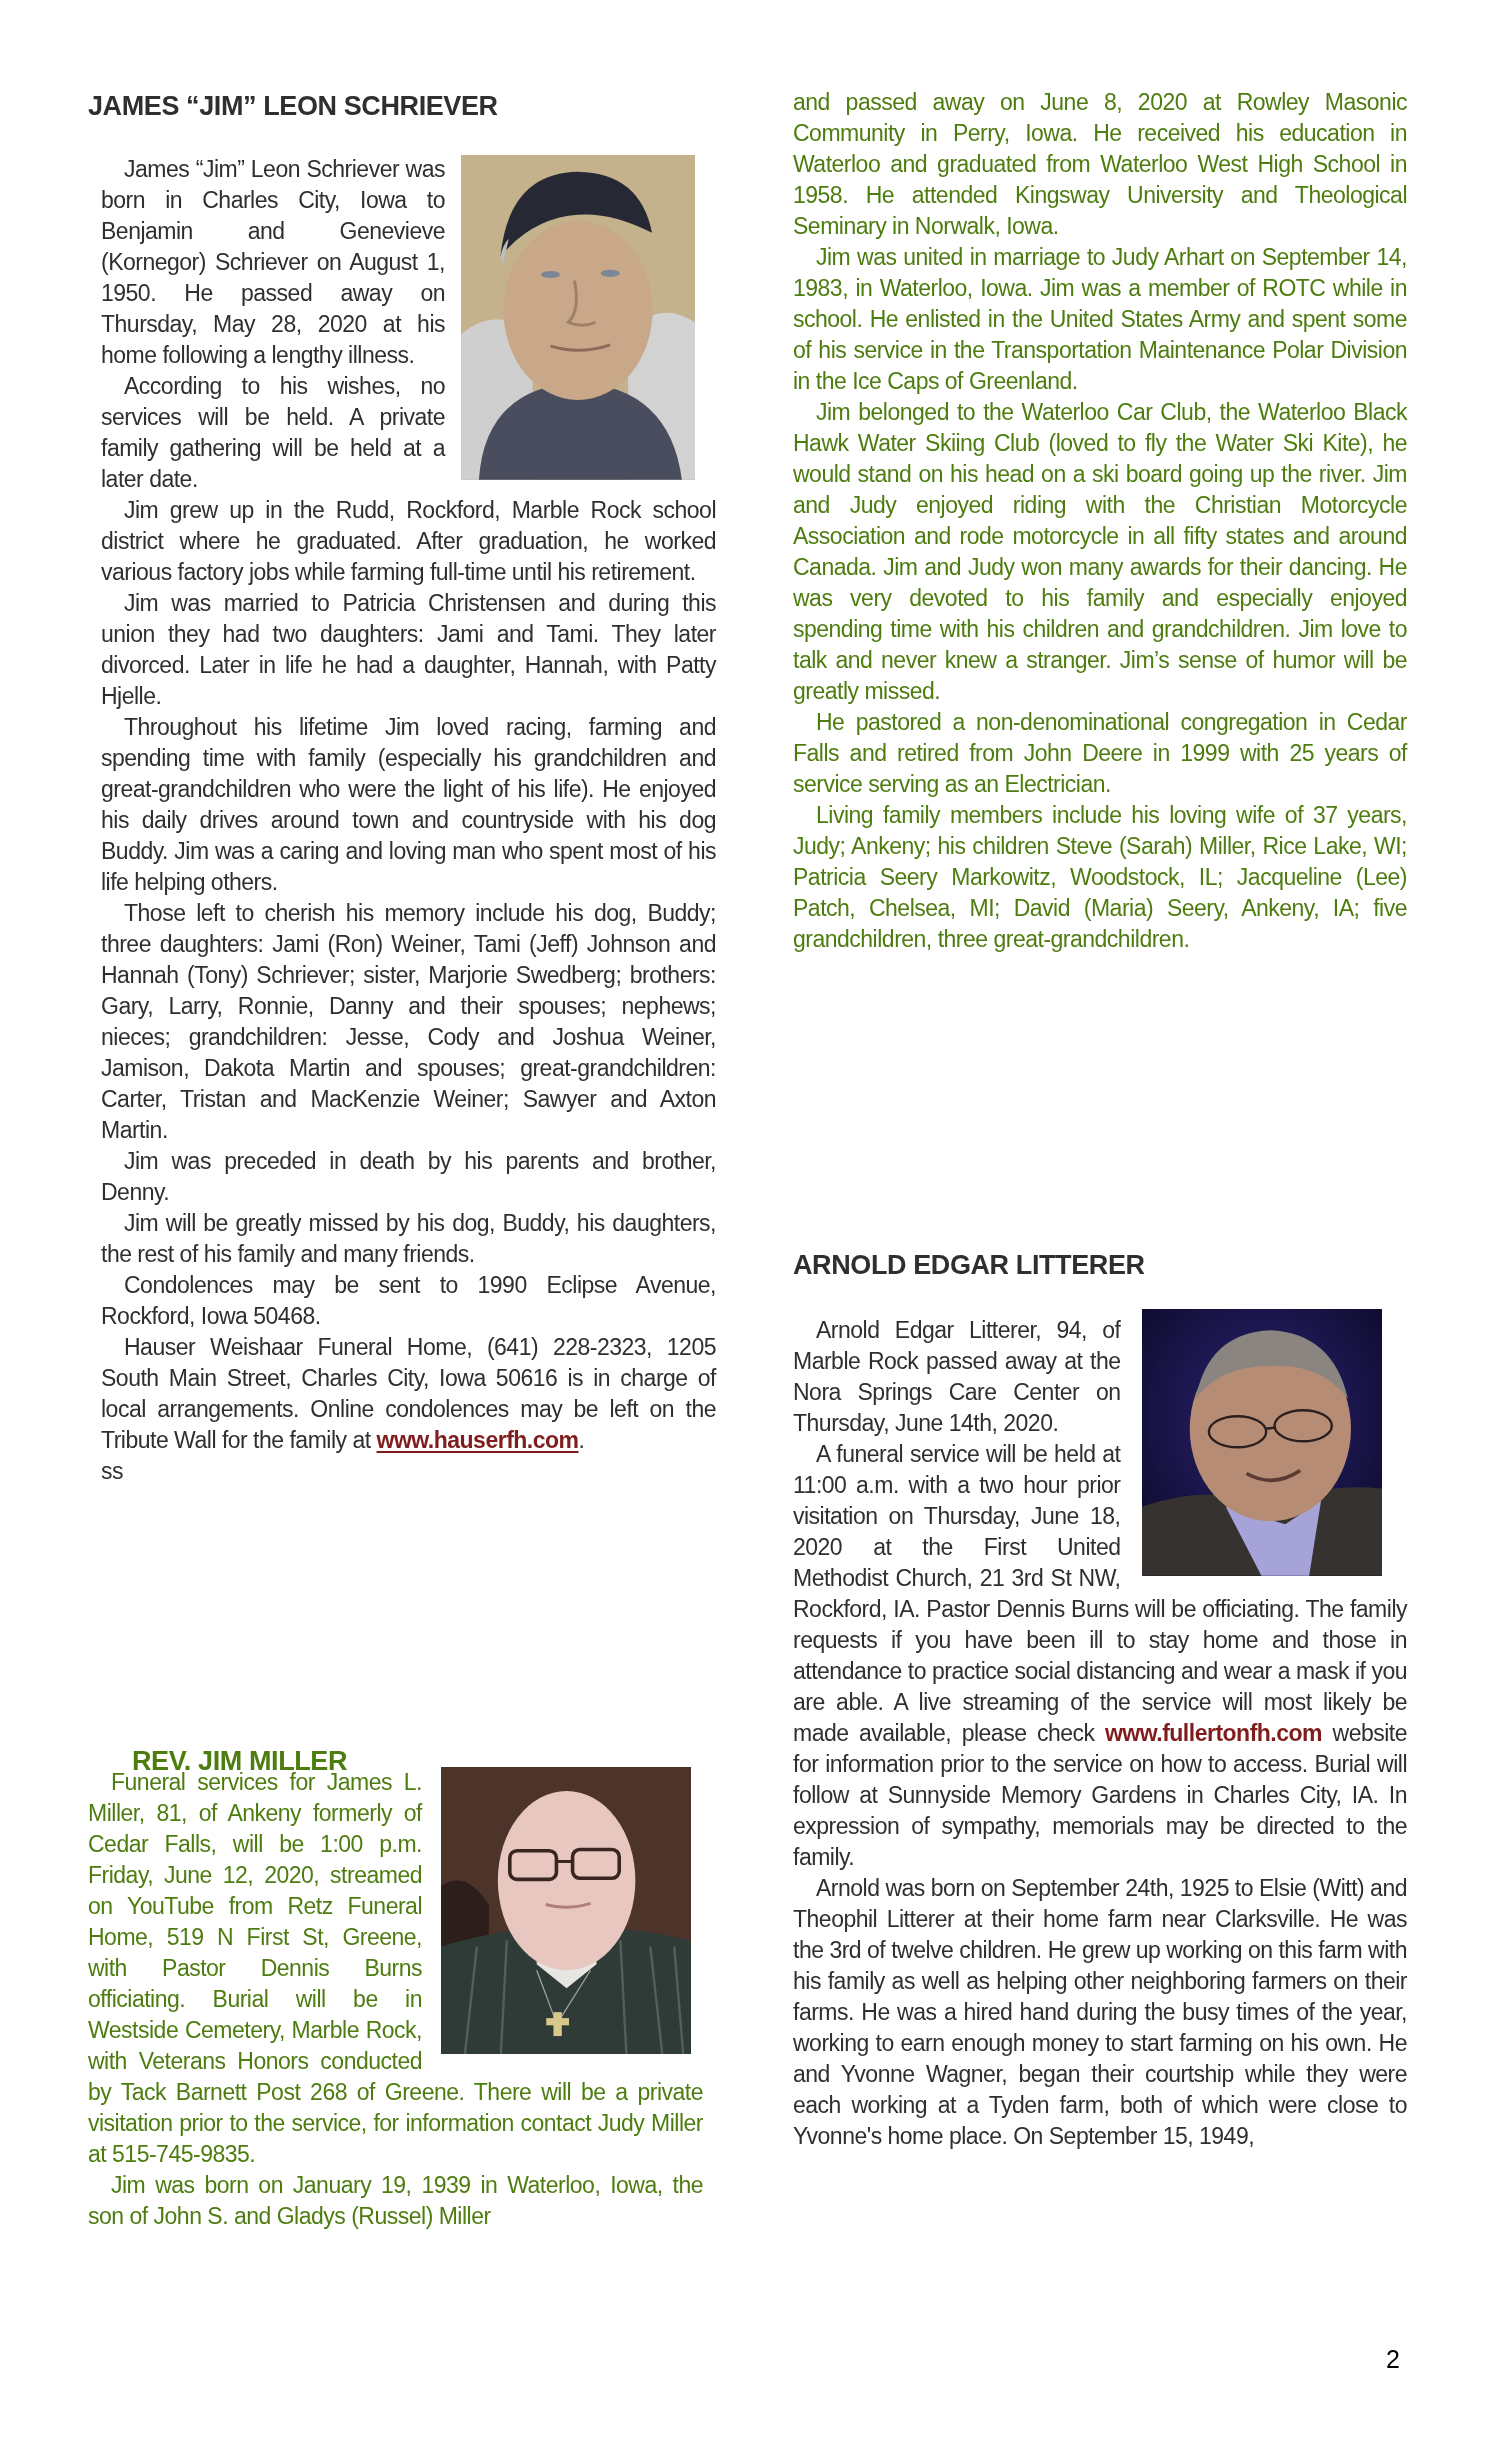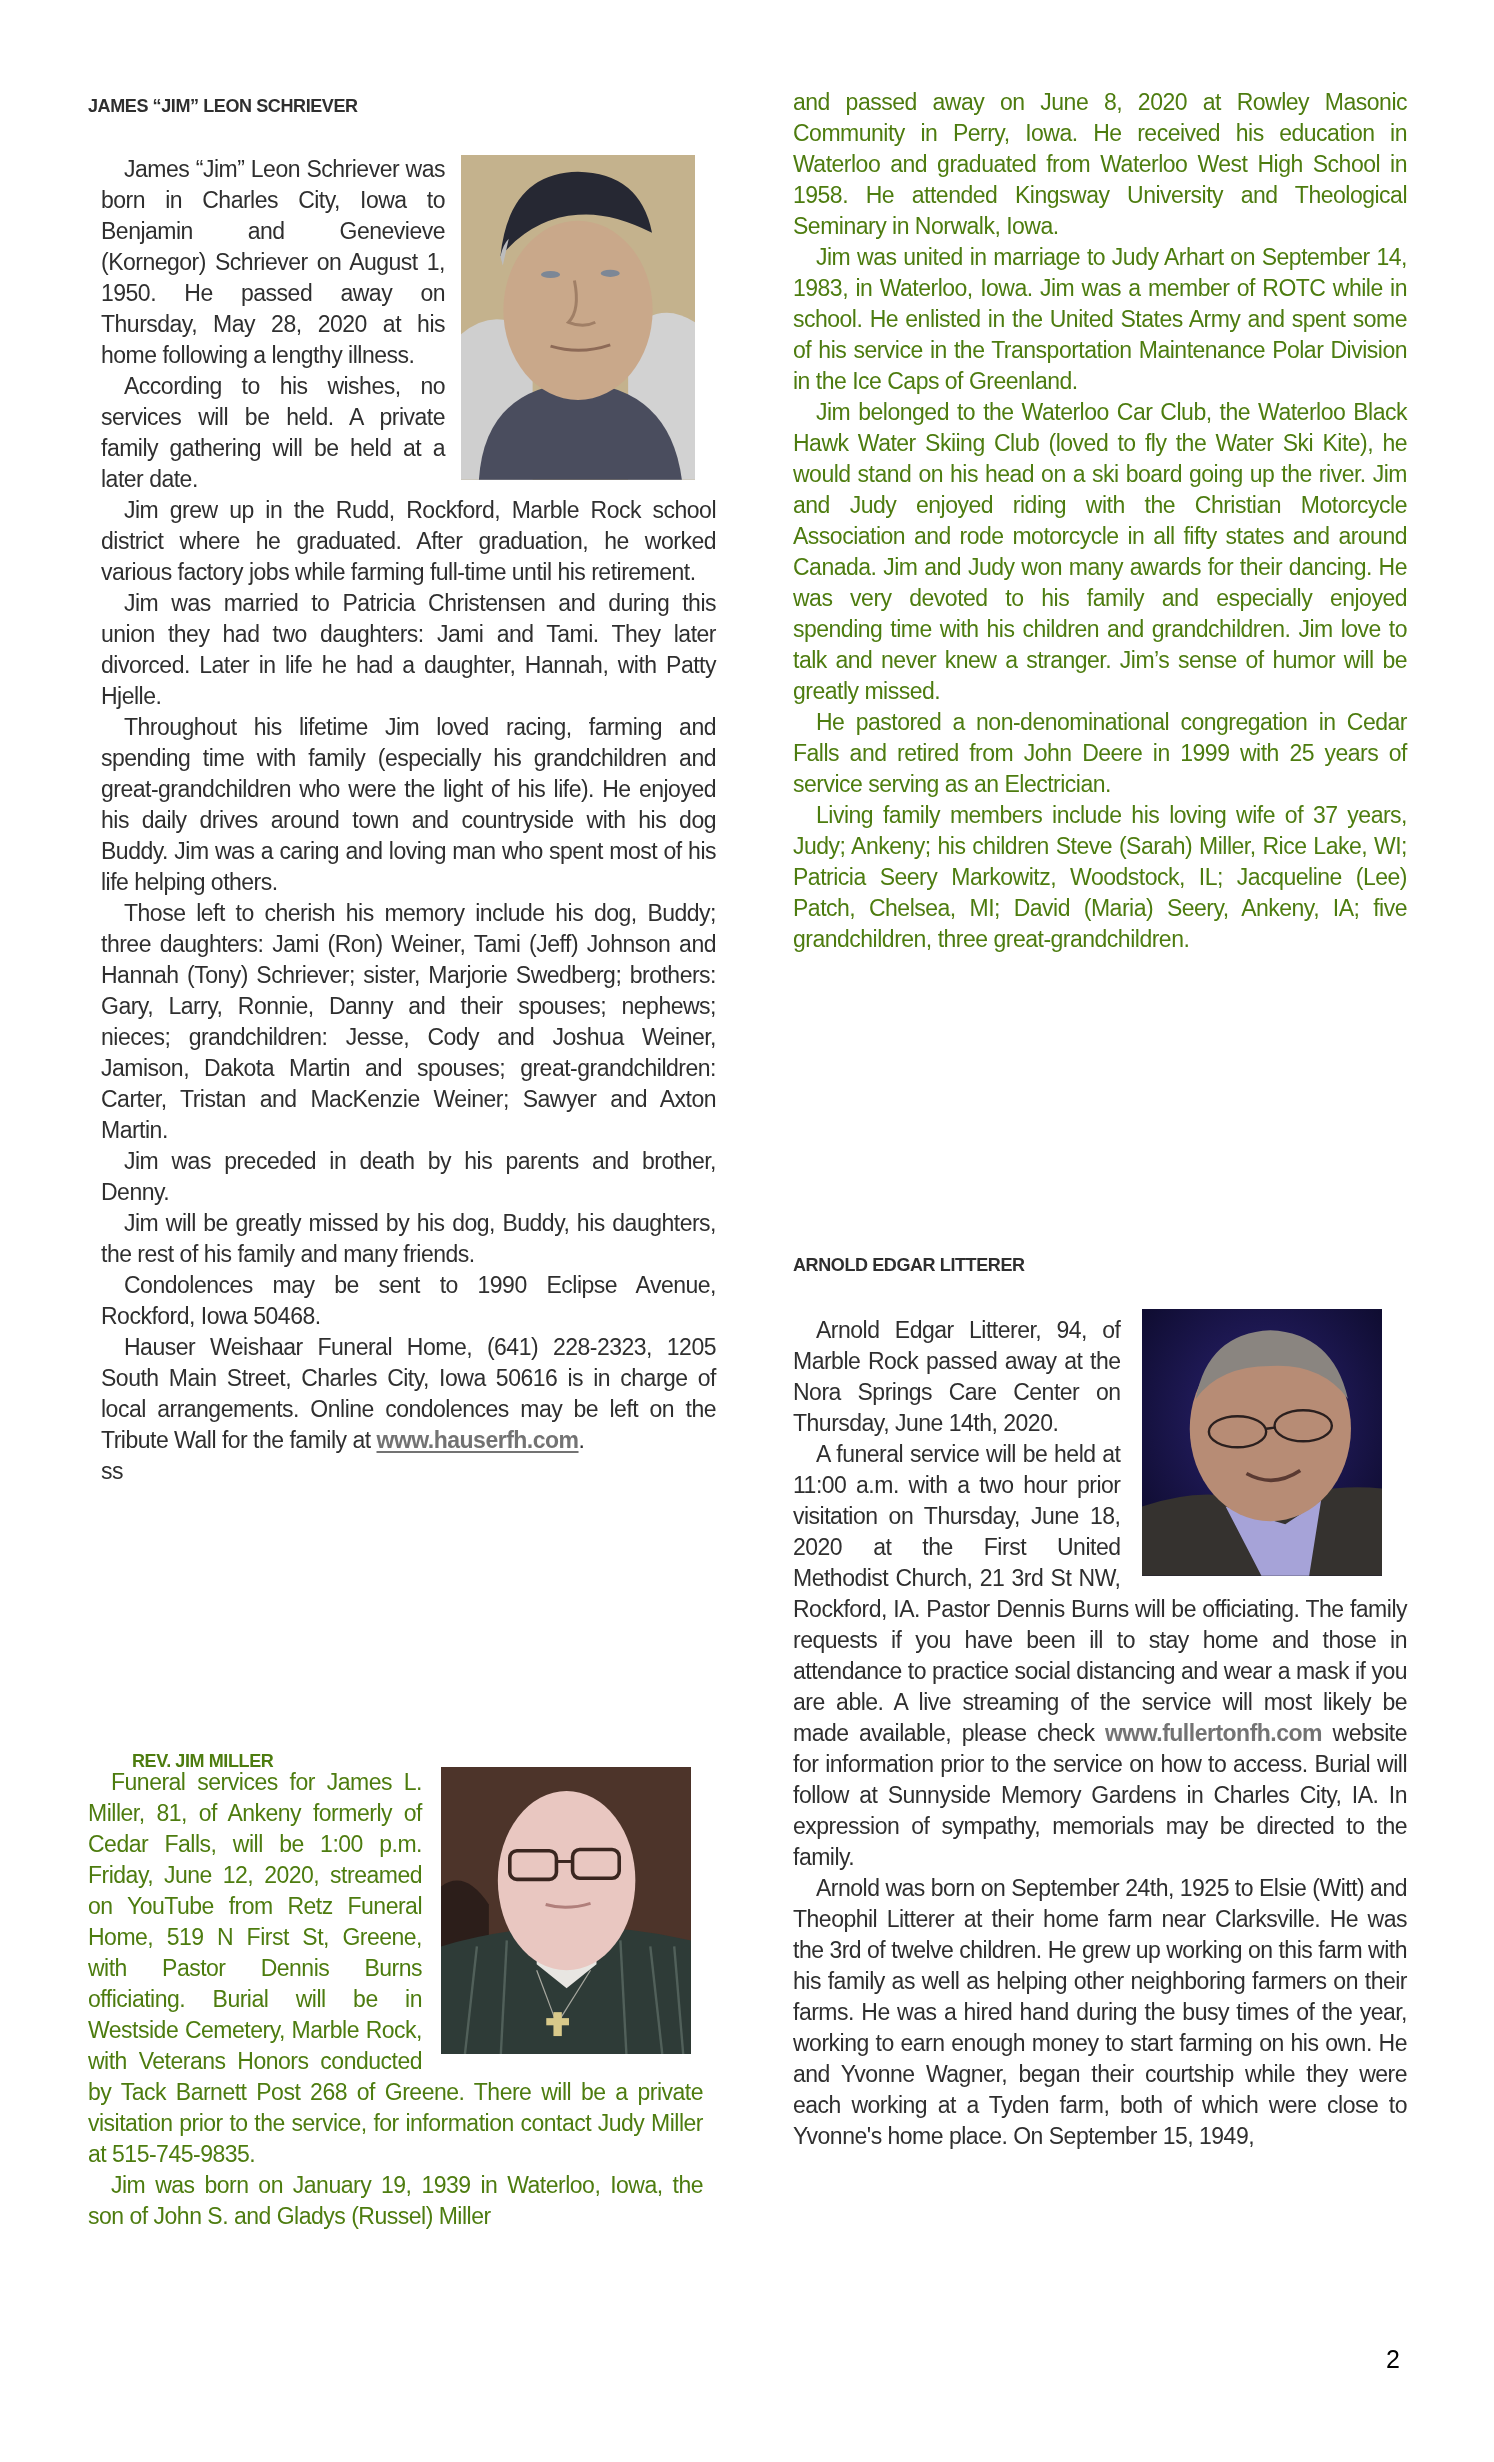--- a/index.html
+++ b/index.html
@@ -17,26 +17,26 @@
     word-spacing: 0px;
   }
   .gray { color: #2f2f2f; }
   .black { color: #4d7c0f; }
   p { margin: 0; text-indent: 23px; }
   p.noindent { text-indent: 0; }
   h2 {
     margin: 0;
     font-family: "Liberation Sans", sans-serif;
     font-weight: bold;
-    font-size: 18px;
+    font-size: 27px;
     letter-spacing: -0.4px;
     line-height: 31px;
   }
   .photo { position: absolute; overflow: hidden; }
-  a { color: #737373; font-weight: bold; }
+  a { color: #7f1d1d; font-weight: bold; }
   a.ul { text-decoration: underline; text-decoration-thickness: 2.4px; text-underline-offset: 3px; }
   a.nul { text-decoration: none; }
   .pagenum {
     position: absolute; left: 1386px; top: 2345px;
     font-family: "Liberation Sans", sans-serif; font-size: 25px; color: #000;
   }
 </style>
 </head>
 <body>
 

